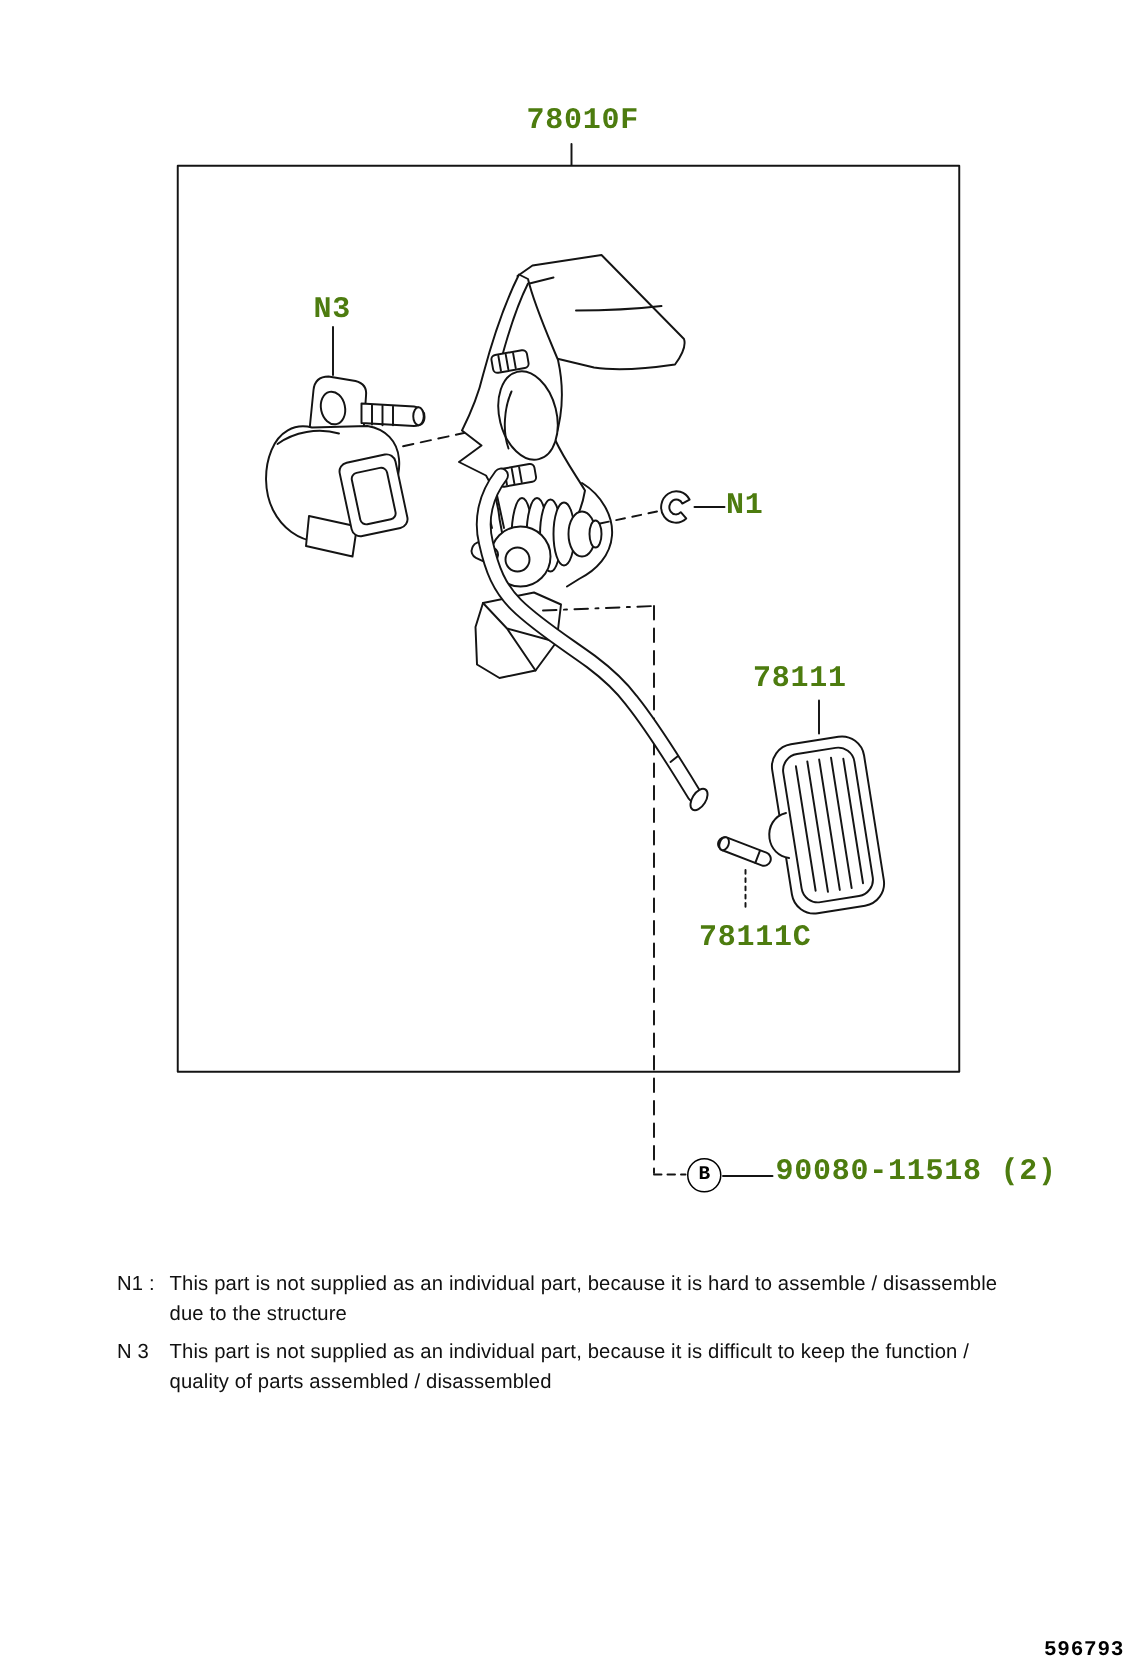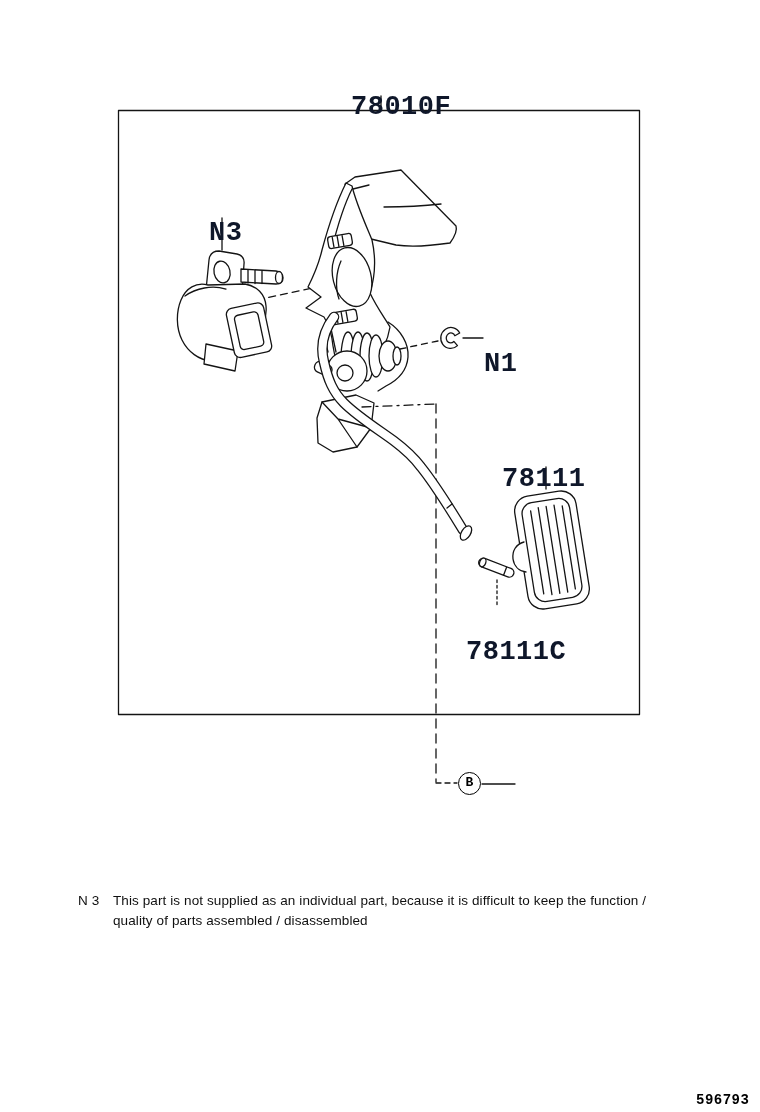--- a/index.html
+++ b/index.html
@@ -6,22 +6,22 @@
   body{
     width:760px;height:1112px;background:#ffffff;position:relative;
     font-family:"Liberation Sans","DejaVu Sans",sans-serif;color:#000;
     overflow:hidden;
   }
   .stage{position:absolute;inset:0;}
   svg{position:absolute;left:0;top:0;}
   .label{
     position:absolute;
     font-family:"Liberation Mono","DejaVu Sans Mono",monospace;
-    font-weight:bold;font-size:27px;letter-spacing:0.5px;
-    color:#0f172a;white-space:nowrap;line-height:22px;margin-top:26px;
+    font-weight:bold;font-size:20px;letter-spacing:0.5px;
+    color:#4d7c0f;white-space:nowrap;line-height:22px;
   }
   .badge{
     position:absolute;left:458px;top:772px;width:23px;height:23px;
     border:1.6px solid #000;border-radius:50%;box-sizing:border-box;
     font-family:"Liberation Mono","DejaVu Sans Mono",monospace;
     font-weight:bold;font-size:13px;line-height:20px;text-align:center;
     background:#fff;
   }
   .footnote{
     position:absolute;left:78px;display:flex;align-items:flex-start;
@@ -157,21 +157,26 @@
   <div class="label" style="left:209px;top:196px;">N3</div>
 
   <div class="label" style="left:484px;top:327px;">N1</div>
 
   <div class="label" style="left:502px;top:442px;">78111</div>
 
   <div class="label" style="left:466px;top:615px;">78111C</div>
 
   <div class="badge">B</div>
 
+  <div class="label" style="left:517px;top:771px;">90080-11518 (2)</div>
 
+  <div class="footnote" style="top:846px;">
+    <span class="fn-id">N1 :</span>
+    <span class="fn-lines"><span>This part is not supplied as an individual part, because it is hard to assemble / disassemble</span><br><span>due to the structure</span></span>
+  </div>
 
   <div class="footnote" style="top:891px;justify-content:center;">
     <span class="fn-id">N 3</span>
     <span class="fn-lines"><span>This part is not supplied as an individual part, because it is difficult to keep the function /</span><br><span>quality of parts assembled / disassembled</span></span>
   </div>
 
   <div class="page-code">596793</div>
 
 </div>
 

